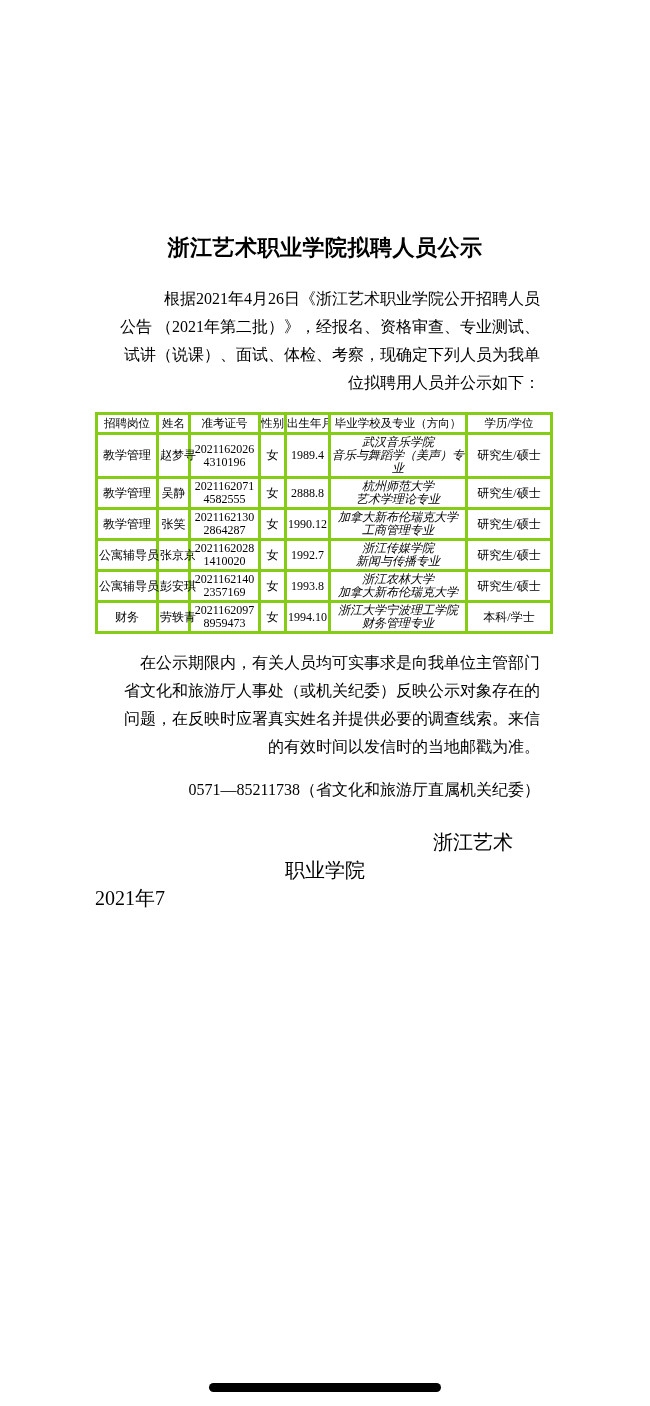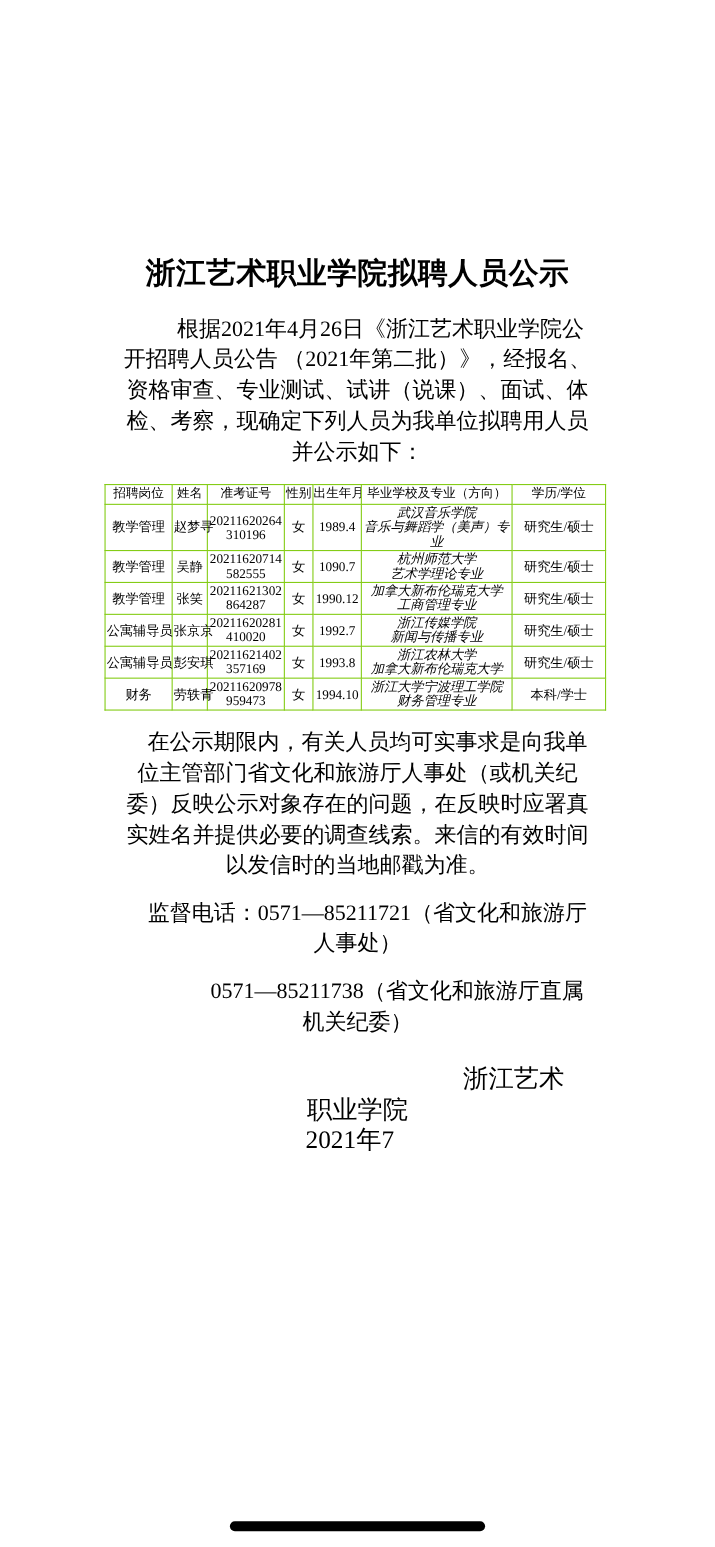--- a/index.html
+++ b/index.html
@@ -14,47 +14,47 @@
     overflow: hidden;
   }
   .page {
     position: absolute;
     top: 0; left: 0;
     width: 650px;
     padding: 233px 95px 0 95px;
   }
   .doc-title {
     margin: 0;
-    font-size: 27px;
+    font-size: 22px;
     font-weight: bold;
     line-height: 30px;
     text-align: center;
     font-family: "Liberation Sans", "DejaVu Sans", sans-serif;
     letter-spacing: 0.5px;
   }
   .para {
     margin: 15px;
-    font-size: 20px;
+    font-size: 16px;
     line-height: 28px;
-    text-align: center;
+    text-align: right;
     word-break: break-all;
   }
   .para.intro { margin-top: 22px; text-indent: 42px; }
   .para.indent-sm { text-indent: 18px; }
   .para.indent-xl { text-indent: 72px; }
   .para.after-table { margin-top: 16px; }
 
   table.candidates {
     margin-top: 5px;
     border-collapse: collapse;
     table-layout: fixed;
     width: 455px;
   }
   table.candidates th, table.candidates td {
-    border: 1px solid #84cc16;
+    border: 3px solid #84cc16;
     text-align: center;
     vertical-align: middle;
     font-weight: normal;
     font-size: 12px;
     line-height: 13px;
     padding: 1px 1px;
   }
   table.candidates th {
     height: 18px;
     white-space: nowrap;
@@ -64,25 +64,25 @@
   }
   table.candidates td { height: 29px; }
   td.c-pos, td.c-name, td.c-gender, td.c-birth { white-space: nowrap; padding: 1px 0; }
   td.c-exam { word-break: break-all; padding: 1px 2px; }
   td.c-degree { vertical-align: top; padding-top: 3px; white-space: nowrap; }
   .blk { display: block; font-style: italic; }
 
   .signature { margin-top: 24px; }
   .signature p {
     margin: 0;
-    font-size: 23px;
+    font-size: 20px;
     line-height: 28px;
   }
   .sig-right-org  { text-align: right; padding-right: 42px; }
-  .sig-right-date { text-align: center; padding-right: 14px; }
+  .sig-right-date { text-align: left; padding-right: 14px; }
   .sig-left       { text-align: center; }
 
   .home-indicator {
     position: absolute;
     left: 50%;
     bottom: 14px;
     transform: translateX(-50%);
     width: 232px;
     height: 9px;
     border-radius: 5px;
@@ -130,21 +130,21 @@
           <span class="blk">武汉音乐学院</span>
           <span class="blk">音乐与舞蹈学（美声）专业</span>
         </td>
         <td class="c-degree">研究生/硕士</td>
       </tr>
       <tr>
         <td class="c-pos">教学管理</td>
         <td class="c-name">吴静</td>
         <td class="c-exam">20211620714582555</td>
         <td class="c-gender">女</td>
-        <td class="c-birth">1090.7</td>
+        <td class="c-birth">2888.8</td>
         <td class="c-school">
           <span class="blk">杭州师范大学</span>
           <span class="blk">艺术学理论专业</span>
         </td>
         <td class="c-degree">研究生/硕士</td>
       </tr>
       <tr>
         <td class="c-pos">教学管理</td>
         <td class="c-name">张笑</td>
         <td class="c-exam">20211621302864287</td>
@@ -189,21 +189,20 @@
         <td class="c-school">
           <span class="blk">浙江大学宁波理工学院</span>
           <span class="blk">财务管理专业</span>
         </td>
         <td class="c-degree">本科/学士</td>
       </tr>
     </tbody>
   </table>
 
   <p class="para indent-sm">在公示期限内，有关人员均可实事求是向我单位主管部门省文化和旅游厅人事处（或机关纪委）反映公示对象存在的问题，在反映时应署真实姓名并提供必要的调查线索。来信的有效时间以发信时的当地邮戳为准。</p>
-  <p class="para indent-sm">监督电话：0571—85211721（省文化和旅游厅人事处）</p>
   <p class="para indent-xl">0571—85211738（省文化和旅游厅直属机关纪委）</p>
 
   <div class="signature">
     <p class="sig-right-org">浙江艺术</p>
     <p class="sig-left">职业学院</p>
     <p class="sig-right-date">2021年7</p>
   </div>
 
 </div>
 

